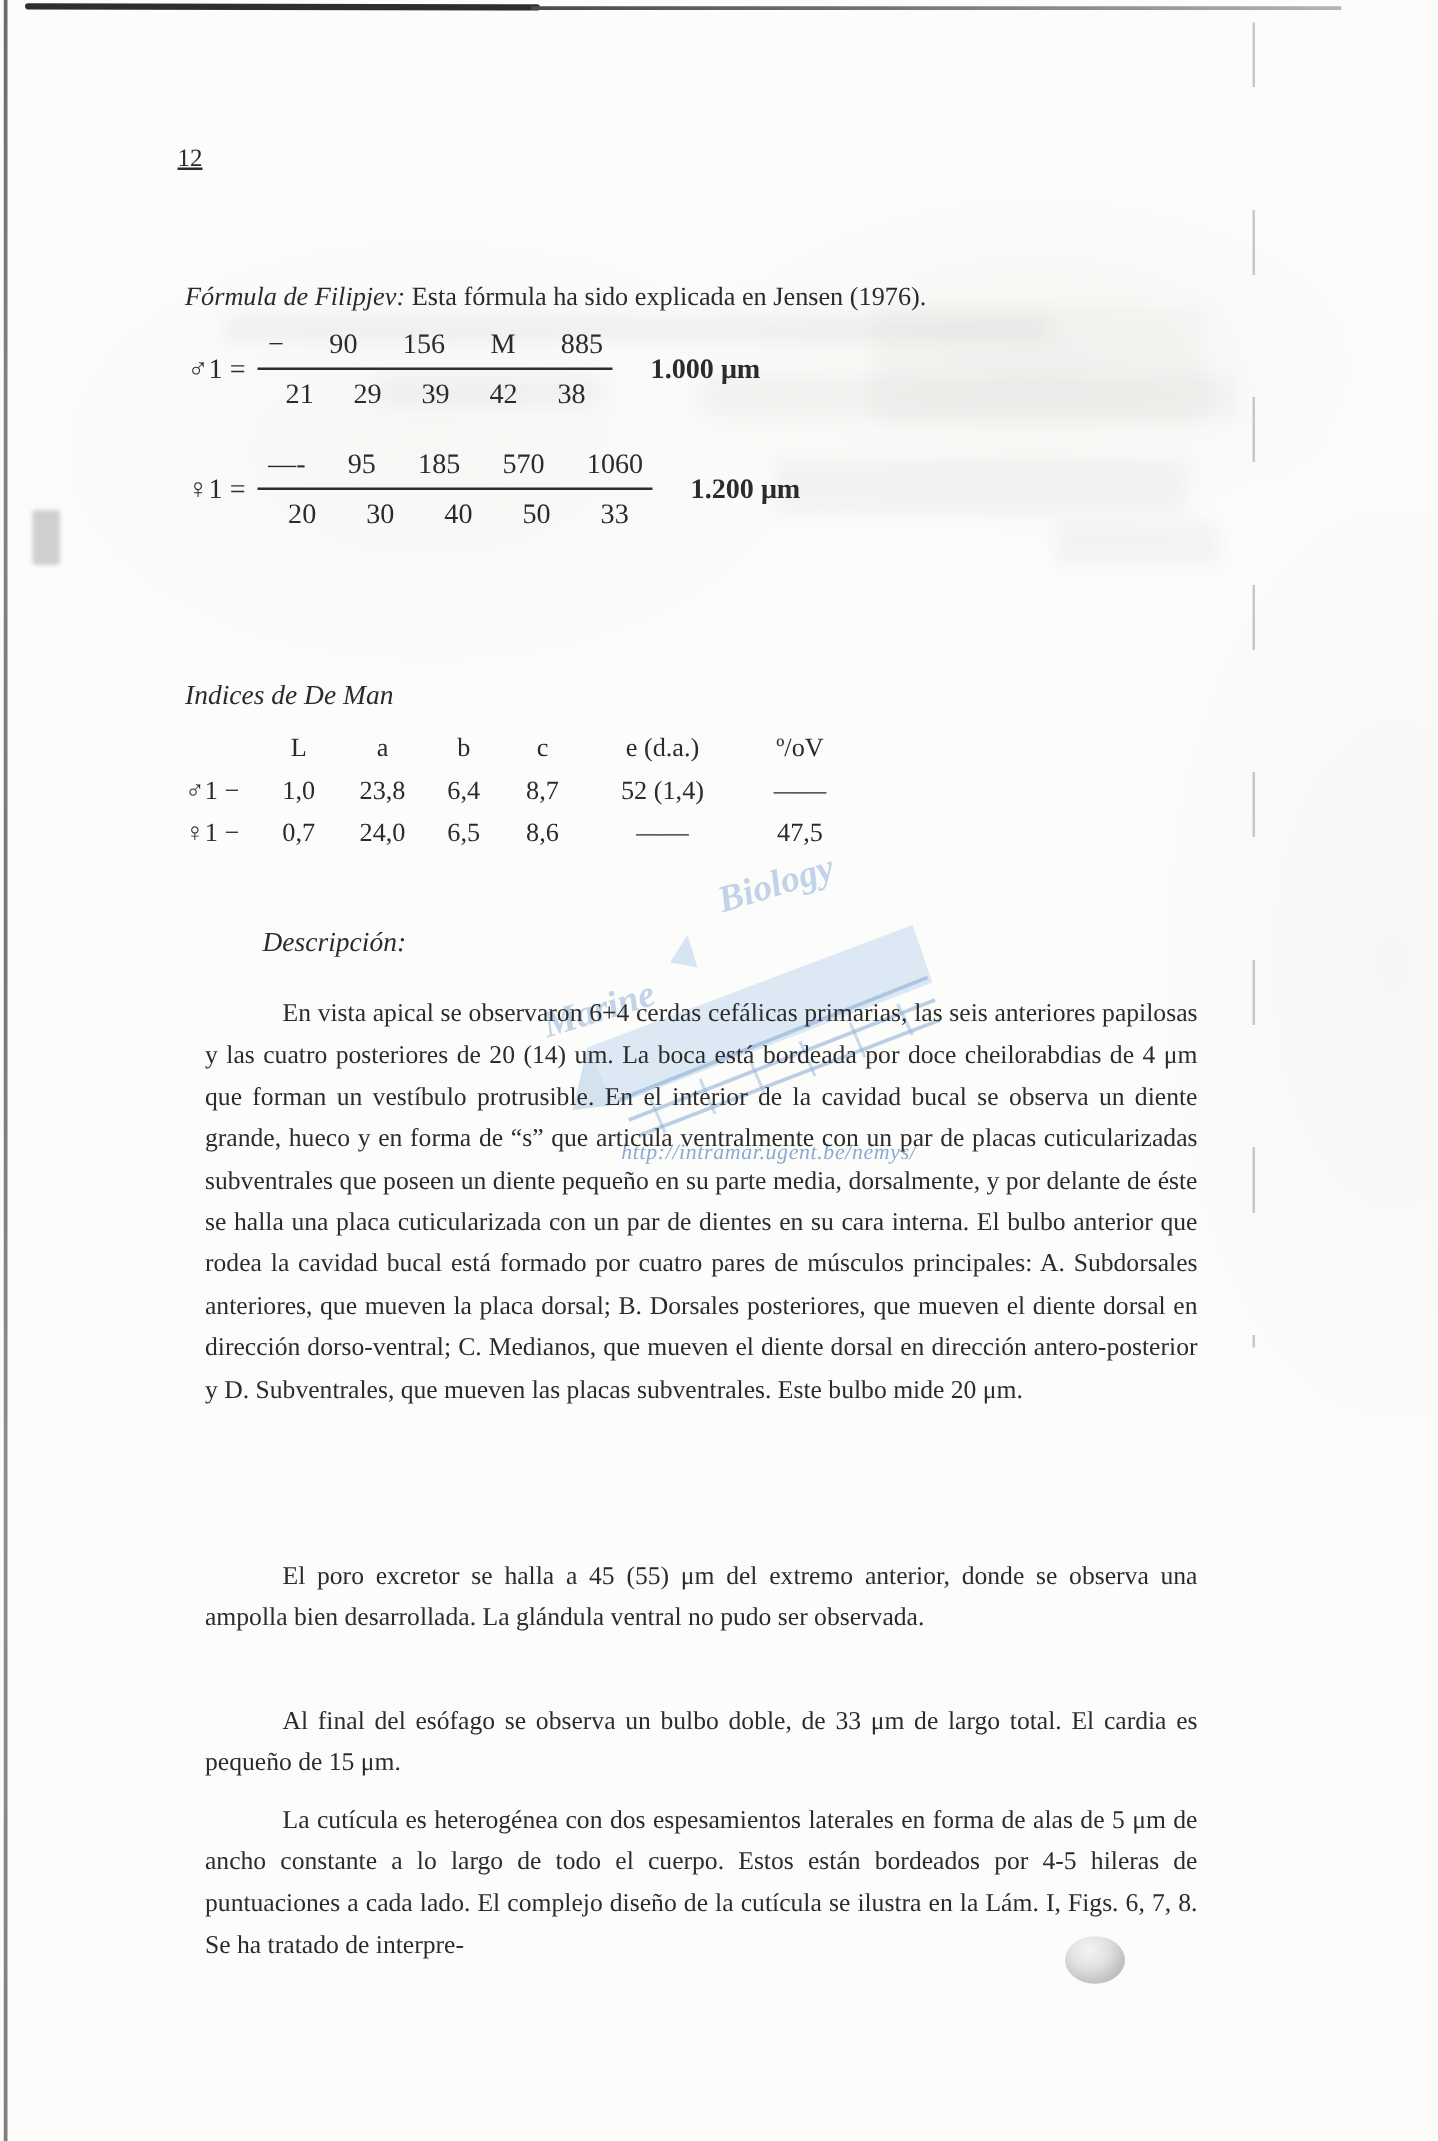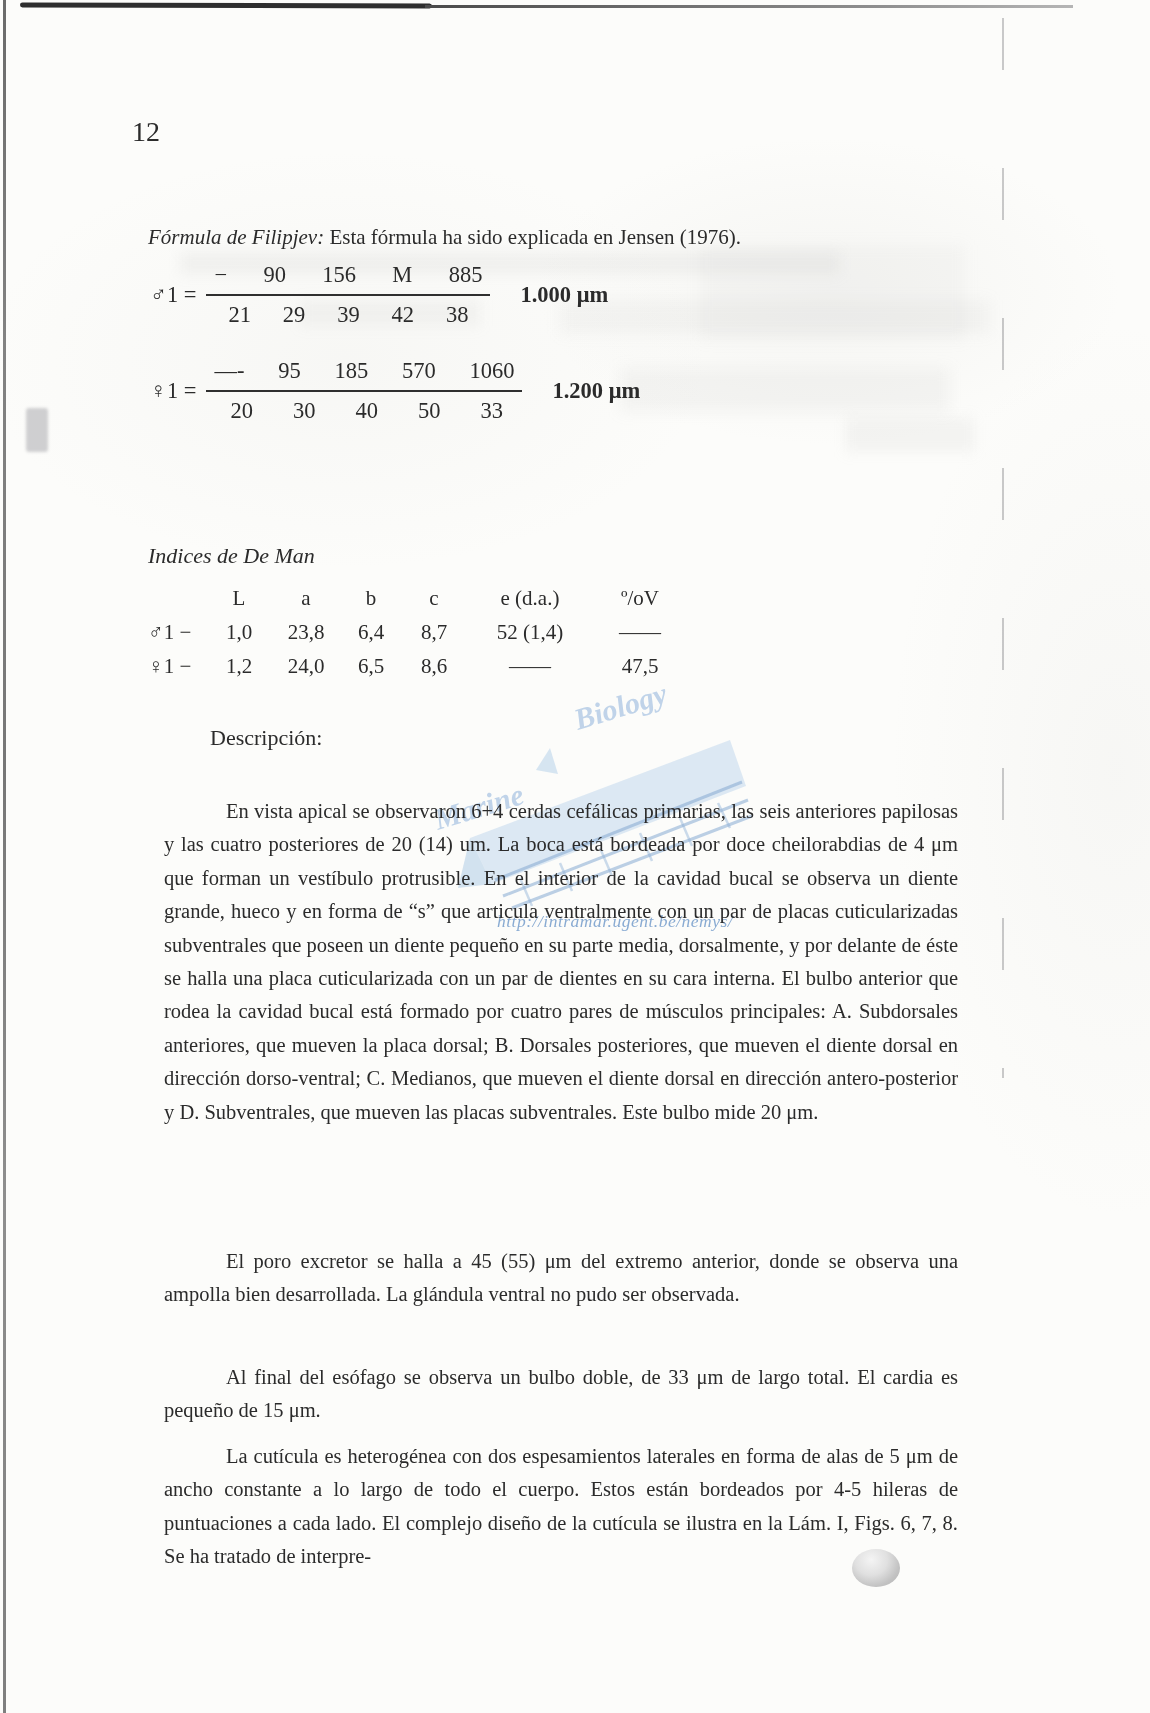--- a/index.html
+++ b/index.html
@@ -28,42 +28,42 @@
   .n4{left:700px;top:245px;width:265px;height:95px;background:rgba(188,188,185,.08);}
   .n5{left:845px;top:418px;width:130px;height:34px;background:rgba(183,183,183,.12);}
   .n6{left:300px;top:300px;width:180px;height:26px;background:rgba(180,180,178,.10);}
   .thumb-blob{position:absolute;left:852px;top:1549px;width:48px;height:38px;border-radius:50%;
     background:radial-gradient(ellipse at 40% 28%,#f4f4f4 0%,#e0e0e0 40%,#c2c2c2 70%,#b2b2b2 100%);}
   
   .wm-logo{position:absolute;left:400px;top:678px;width:410px;height:245px;opacity:.9;pointer-events:none;}
   .wm-url{position:absolute;left:497px;top:911px;font-size:17.5px;letter-spacing:.5px;
     color:rgba(108,150,200,.8);font-style:italic;}
   
-  .pgnum{position:absolute;left:132px;top:116px;font-size:28px;}
+  .pgnum{position:absolute;left:142px;top:116px;font-size:20px;text-decoration:underline;}
   .intro{position:absolute;left:148px;top:204px;width:792px;font-size:21px;}
   .intro i{font-style:italic;}
   .formula{position:absolute;left:150px;display:flex;align-items:center;font-size:22.5px;}
   .f1{top:262px;}
   .f2{top:358px;}
   .flabel{margin-right:10px;white-space:nowrap;}
   .frac{display:inline-block;text-align:center;}
   .frac-num{display:flex;justify-content:space-between;padding:0 8px 6px;border-bottom:2px solid #2f2f2f;}
   .frac-den{display:flex;justify-content:space-between;margin:6px auto 0;}
   .f1 .frac-num{width:268px;}
   .f1 .frac-den{width:240px;}
   .f2 .frac-num{width:300px;}
   .f2 .frac-den{width:268px;gap:40px;}
   .ftotal{margin-left:30px;white-space:nowrap;font-weight:bold;}
   .indices-title{position:absolute;left:148px;top:543px;font-size:22px;font-style:italic;}
   .deman{position:absolute;left:148px;top:586px;font-size:21px;display:grid;
     grid-template-columns:58px 66px 68px 62px 64px 128px 92px;row-gap:9px;align-items:baseline;}
   .deman .hc{text-align:center;}
   .deman .lb{text-align:left;white-space:nowrap;}
   .deman .vc{text-align:center;white-space:nowrap;}
-  .desc-title{position:absolute;left:210px;top:725px;font-size:22px;}
+  .desc-title{position:absolute;left:210px;top:741px;font-size:22px;font-style:italic;}
   .para{position:absolute;left:148px;width:794px;font-size:20.5px;line-height:33.4px;
     text-align:justify;text-indent:62px;margin:16px;}
   .p1{top:779px;}
   .p2{top:1229px;}
   .p3{top:1345px;}
   .p4{top:1424px;}
 </style>
 </head>
 <body>
 
@@ -162,21 +162,21 @@
 
     <div class="lb">♂1 −</div>
     <div class="vc">1,0</div>
     <div class="vc">23,8</div>
     <div class="vc">6,4</div>
     <div class="vc">8,7</div>
     <div class="vc">52 (1,4)</div>
     <div class="vc">——</div>
 
     <div class="lb">♀1 −</div>
-    <div class="vc">1,2</div>
+    <div class="vc">0,7</div>
     <div class="vc">24,0</div>
     <div class="vc">6,5</div>
     <div class="vc">8,6</div>
     <div class="vc">——</div>
     <div class="vc">47,5</div>
   </div>
 
   <div class="desc-title">Descripción:</div>
 
   <p class="para p1">En vista apical se observaron 6+4 cerdas cefálicas primarias, las seis anteriores papilosas y las cuatro posteriores de 20 (14) um. La boca está bordeada por doce cheilorabdias de 4 μm que forman un vestíbulo protrusible. En el interior de la cavidad bucal se observa un diente grande, hueco y en forma de “s” que articula ventralmente con un par de placas cuticularizadas subventrales que poseen un diente pequeño en su parte media, dorsalmente, y por delante de éste se halla una placa cuticularizada con un par de dientes en su cara interna. El bulbo anterior que rodea la cavidad bucal está formado por cuatro pares de músculos principales: A. Subdorsales anteriores, que mueven la placa dorsal; B. Dorsales posteriores, que mueven el diente dorsal en dirección dorso-ventral; C. Medianos, que mueven el diente dorsal en dirección antero-posterior y D. Subventrales, que mueven las placas subventrales. Este bulbo mide 20 μm.</p>

